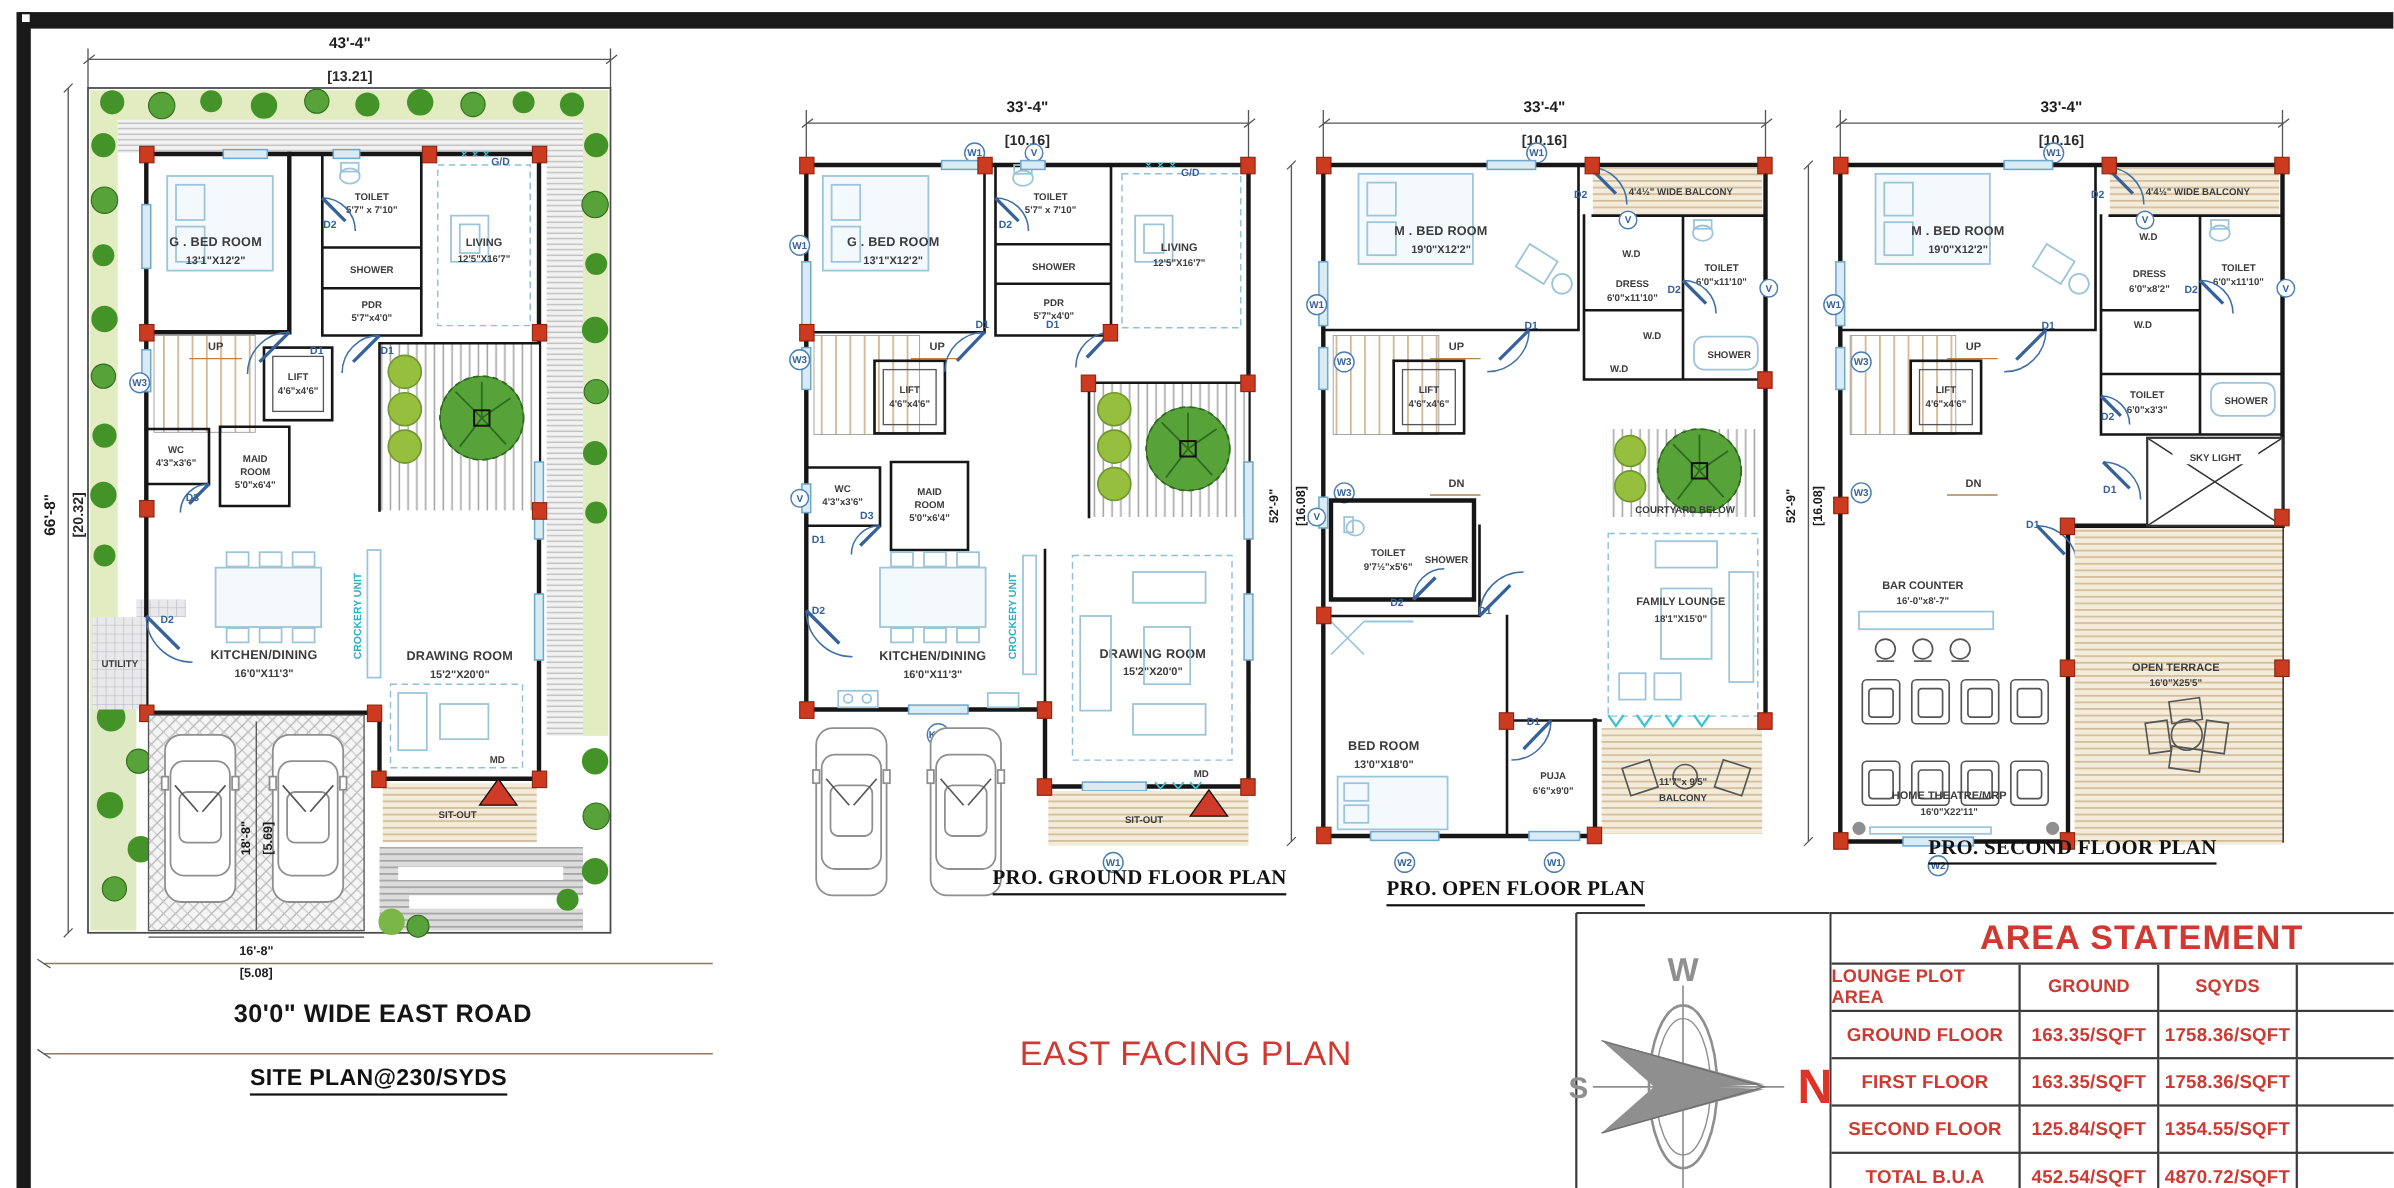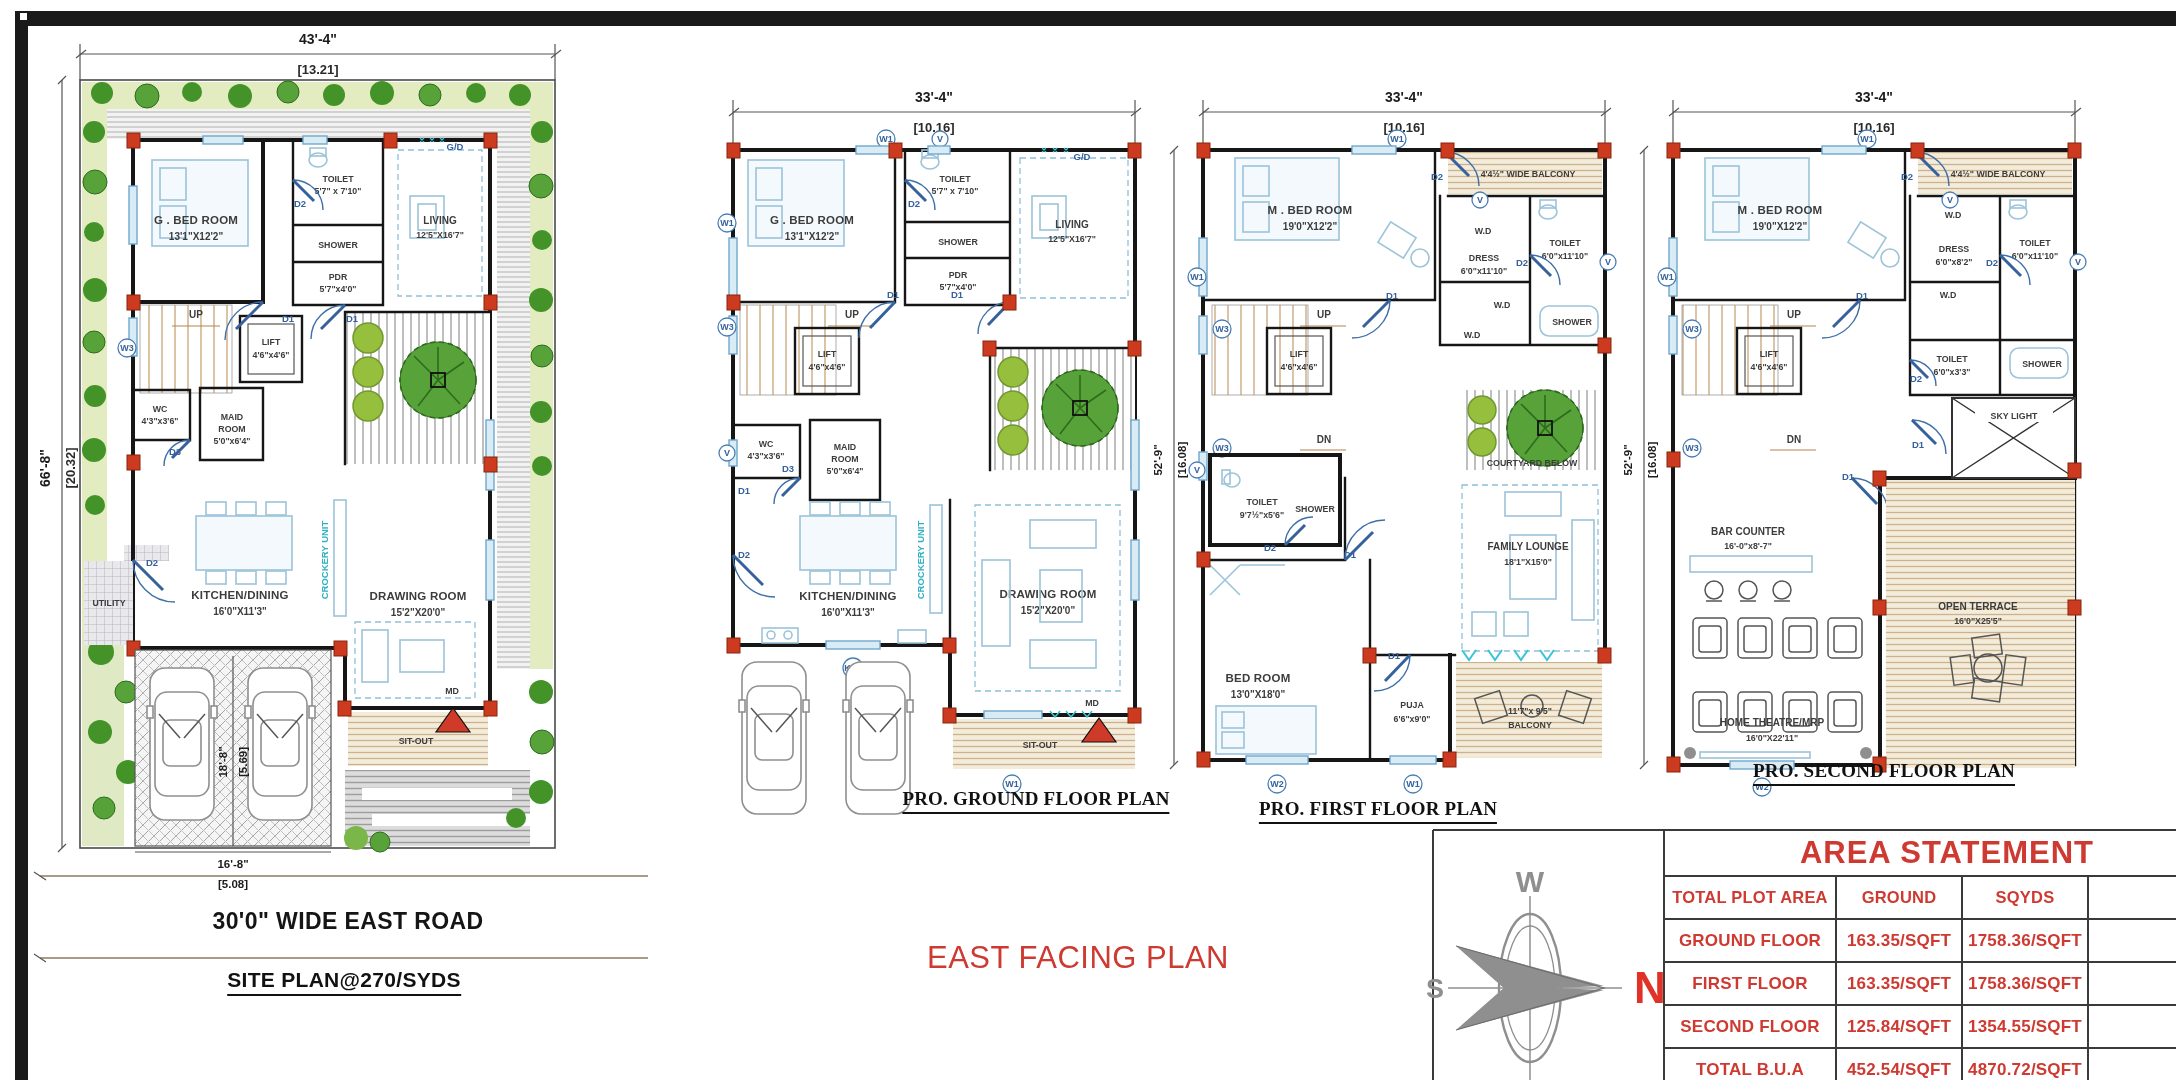--- a/index.html
+++ b/index.html
@@ -766,32 +766,32 @@
     <polygon points="1456,1030 1604,990 1506,986" fill="#8f8f8f"></polygon>
     <path d="M1456,946 L1604,988 L1456,1030" fill="none" stroke="#6e6e6e" stroke-width="1.2"></path>
     <text x="1530" y="892" text-anchor="middle" font-size="30" font-weight="800" fill="#8f8f8f">W</text>
     <text x="1444" y="998" text-anchor="end" font-size="27" font-weight="800" fill="#8f8f8f">S</text>
     <text x="1634" y="1003" text-anchor="start" font-size="44" font-weight="800" fill="#e03226">N</text>
     <text x="1530" y="1104" text-anchor="middle" font-size="27" font-weight="800" fill="#8f8f8f">E</text>
   </g>
 </svg>
 
 <div class="ovl road" style="left:348px;top:908px;">30'0" WIDE EAST ROAD</div>
-<div class="ovl stitle" style="left:344px;top:968px;">SITE PLAN@270/SYDS</div>
+<div class="ovl stitle" style="left:344px;top:968px;">SITE PLAN@230/SYDS</div>
 <div class="ovl ptitle" style="left:1036px;top:788px;">PRO. GROUND FLOOR PLAN</div>
-<div class="ovl ptitle" style="left:1378px;top:798px;">PRO. FIRST FLOOR PLAN</div>
+<div class="ovl ptitle" style="left:1378px;top:798px;">PRO. OPEN FLOOR PLAN</div>
 <div class="ovl ptitle" style="left:1872px;top:760px;margin-left:12px;">PRO. SECOND FLOOR PLAN</div>
 <div class="ovl redtitle" style="left:1078px;top:938px;">
   <div>EAST FACING PLAN</div>
 </div>
 
 <div id="areaTable">
   <div class="atgrid">
     <div class="attitle">AREA STATEMENT</div>
-    <div class="atcell hdr">TOTAL PLOT AREA</div>
+    <div class="atcell hdr">LOUNGE PLOT AREA</div>
     <div class="atcell hdr">GROUND</div>
     <div class="atcell hdr">SQYDS</div>
     <div class="atcell hdr"></div>
     <div class="atcell">GROUND FLOOR</div>
     <div class="atcell">163.35/SQFT</div>
     <div class="atcell">1758.36/SQFT</div>
     <div class="atcell"></div>
     <div class="atcell">FIRST FLOOR</div>
     <div class="atcell">163.35/SQFT</div>
     <div class="atcell">1758.36/SQFT</div>

